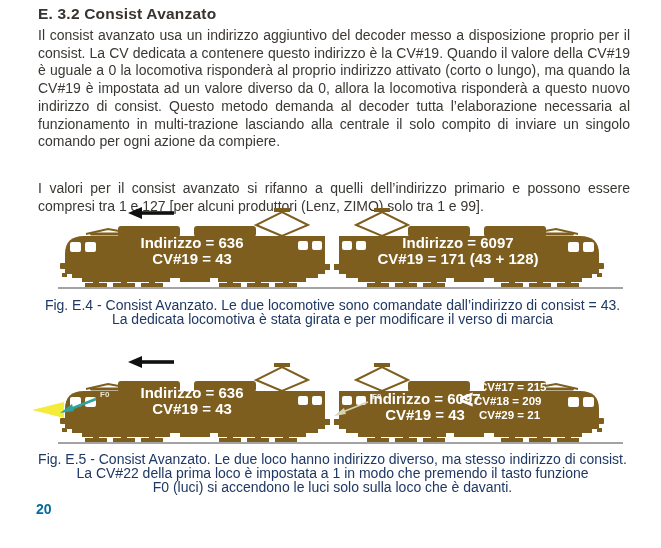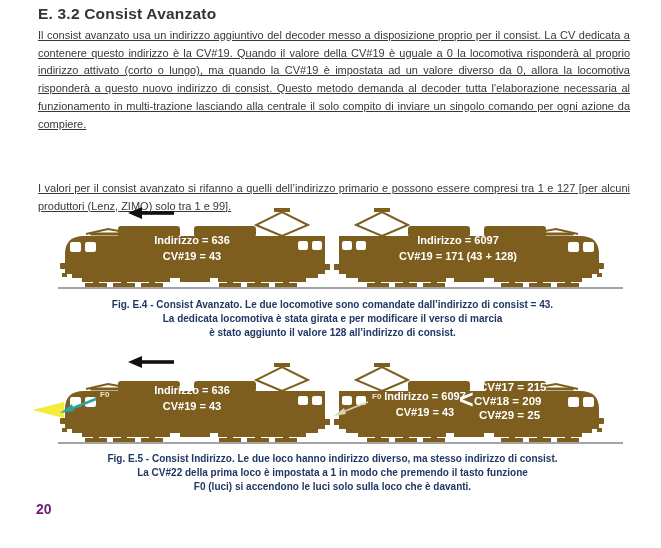--- a/index.html
+++ b/index.html
@@ -1,34 +1,34 @@
 <!DOCTYPE html>
 <html><head>
 <meta charset="utf-8">
 <style>
   html,body{margin:0;padding:0;background:#fff;}
   #page{position:relative;width:661px;height:548px;background:#fff;overflow:hidden;
         font-family:"Liberation Sans",sans-serif;}
   .abs{position:absolute;}
   #heading{left:38px;top:5px;font-size:15.5px;font-weight:bold;color:#38332f;letter-spacing:.2px;}
-  .bodytext{left:38px;width:592px;font-size:11px;line-height:17.7px;color:#3b3733;
-            text-align:justify;text-decoration:underline;}
+  .bodytext{left:38px;width:592px;font-size:14px;line-height:17.7px;color:#3b3733;
+            text-align:justify;}
   #para1{top:27px;}
   #para2{top:180px;}
   .rail{height:2px;background:#a3a3a3;}
   .loco{width:270px;height:84px;}
   .mirror{transform:scaleX(-1);}
-  .loco-label{color:#ffffff;font-weight:bold;font-size:11px;white-space:nowrap;
+  .loco-label{color:#ffffff;font-weight:bold;font-size:15px;white-space:nowrap;
               transform:translateX(-50%);}
   .f0-label{color:#ece7d2;font-weight:bold;font-size:8px;white-space:nowrap;}
   .bracket{color:#ffffff;font-size:25px;font-weight:bold;line-height:25px;}
   .cvcol{color:#ffffff;font-weight:bold;font-size:11.5px;line-height:14px;white-space:nowrap;}
-  .caption{left:35px;width:595px;text-align:center;font-size:10px;font-weight:bold;
+  .caption{left:35px;width:595px;text-align:center;font-size:14px;font-weight:normal;
            line-height:14px;color:#1f3864;}
-  #pagenum{left:36px;top:501px;font-size:14px;font-weight:bold;color:#701a75;}
+  #pagenum{left:36px;top:501px;font-size:14px;font-weight:bold;color:#0369a1;}
 </style>
 </head>
 <body>
 
 <svg width="0" height="0" style="position:absolute" aria-hidden="true">
   <defs>
     <symbol id="loco-shape" viewBox="0 0 270 84">
       <g fill="#7d5e1e">
 
         <path d="M222 29 L196 18 L222 5 L248 18 Z" fill="none" stroke="#7d5e1e" stroke-width="2"></path>
@@ -94,21 +94,20 @@
       <use href="#loco-shape"></use>
     </svg>
 
   <div class="abs loco-label" style="left:192px;top:234px;">Indirizzo = 636</div>
   <div class="abs loco-label" style="left:192px;top:250px;">CV#19 = 43</div>
   <div class="abs loco-label" style="left:458px;top:234px;">Indirizzo = 6097</div>
   <div class="abs loco-label" style="left:458px;top:250px;">CV#19 = 171 (43 + 128)</div>
 
   <div class="abs caption" style="top:298px;">Fig. E.4  -  Consist Avanzato. Le due locomotive sono comandate dall’indirizzo di consist = 43.</div>
   <div class="abs caption" style="top:312px;">La dedicata locomotiva è stata girata e per modificare il verso di marcia</div>
-  <div class="abs caption" style="top:326px;">è stato aggiunto il valore 128 all’indirizzo di consist.</div>
 
   <div class="abs rail" style="left:58px;top:442px;width:565px;"></div>
 
   <svg class="abs" style="left:128px;top:356px;" width="50" height="12">
     <rect x="12" y="4.2" width="34" height="3.6" fill="#111111"></rect>
     <polygon points="0,6 14,0 14,12" fill="#111111"></polygon>
   </svg>
 
   <svg class="abs loco" style="left:60px;top:362px;">
       <use href="#loco-shape"></use>
@@ -134,20 +133,20 @@
   <div class="abs f0-label" style="left:372px;top:392px;">F0</div>
 
   <div class="abs loco-label" style="left:192px;top:384px;">Indirizzo = 636</div>
   <div class="abs loco-label" style="left:192px;top:400px;">CV#19 = 43</div>
 
   <div class="abs loco-label" style="left:425px;top:390px;">Indirizzo = 6097</div>
   <div class="abs loco-label" style="left:425px;top:406px;">CV#19 = 43</div>
   <div class="abs bracket" style="left:459px;top:387px;">&lt;</div>
   <div class="abs cvcol" style="left:479px;top:380px;">CV#17 = 215</div>
   <div class="abs cvcol" style="left:474px;top:394px;">CV#18 = 209</div>
-  <div class="abs cvcol" style="left:479px;top:408px;">CV#29 = 25</div>
+  <div class="abs cvcol" style="left:479px;top:408px;">CV#29 = 21</div>
 
-  <div class="abs caption" style="top:452px;">Fig. E.5  -  Consist Indirizzo.  Le due loco hanno indirizzo diverso, ma stesso indirizzo di consist.</div>
+  <div class="abs caption" style="top:452px;">Fig. E.5  -  Consist Avanzato.  Le due loco hanno indirizzo diverso, ma stesso indirizzo di consist.</div>
   <div class="abs caption" style="top:466px;">La CV#22 della prima loco è impostata a 1 in modo che premendo il tasto funzione</div>
   <div class="abs caption" style="top:480px;">F0 (luci) si accendono le luci solo sulla loco che è davanti.</div>
 
   <div id="pagenum" class="abs">20</div>
 </div>
 
 </body></html>

